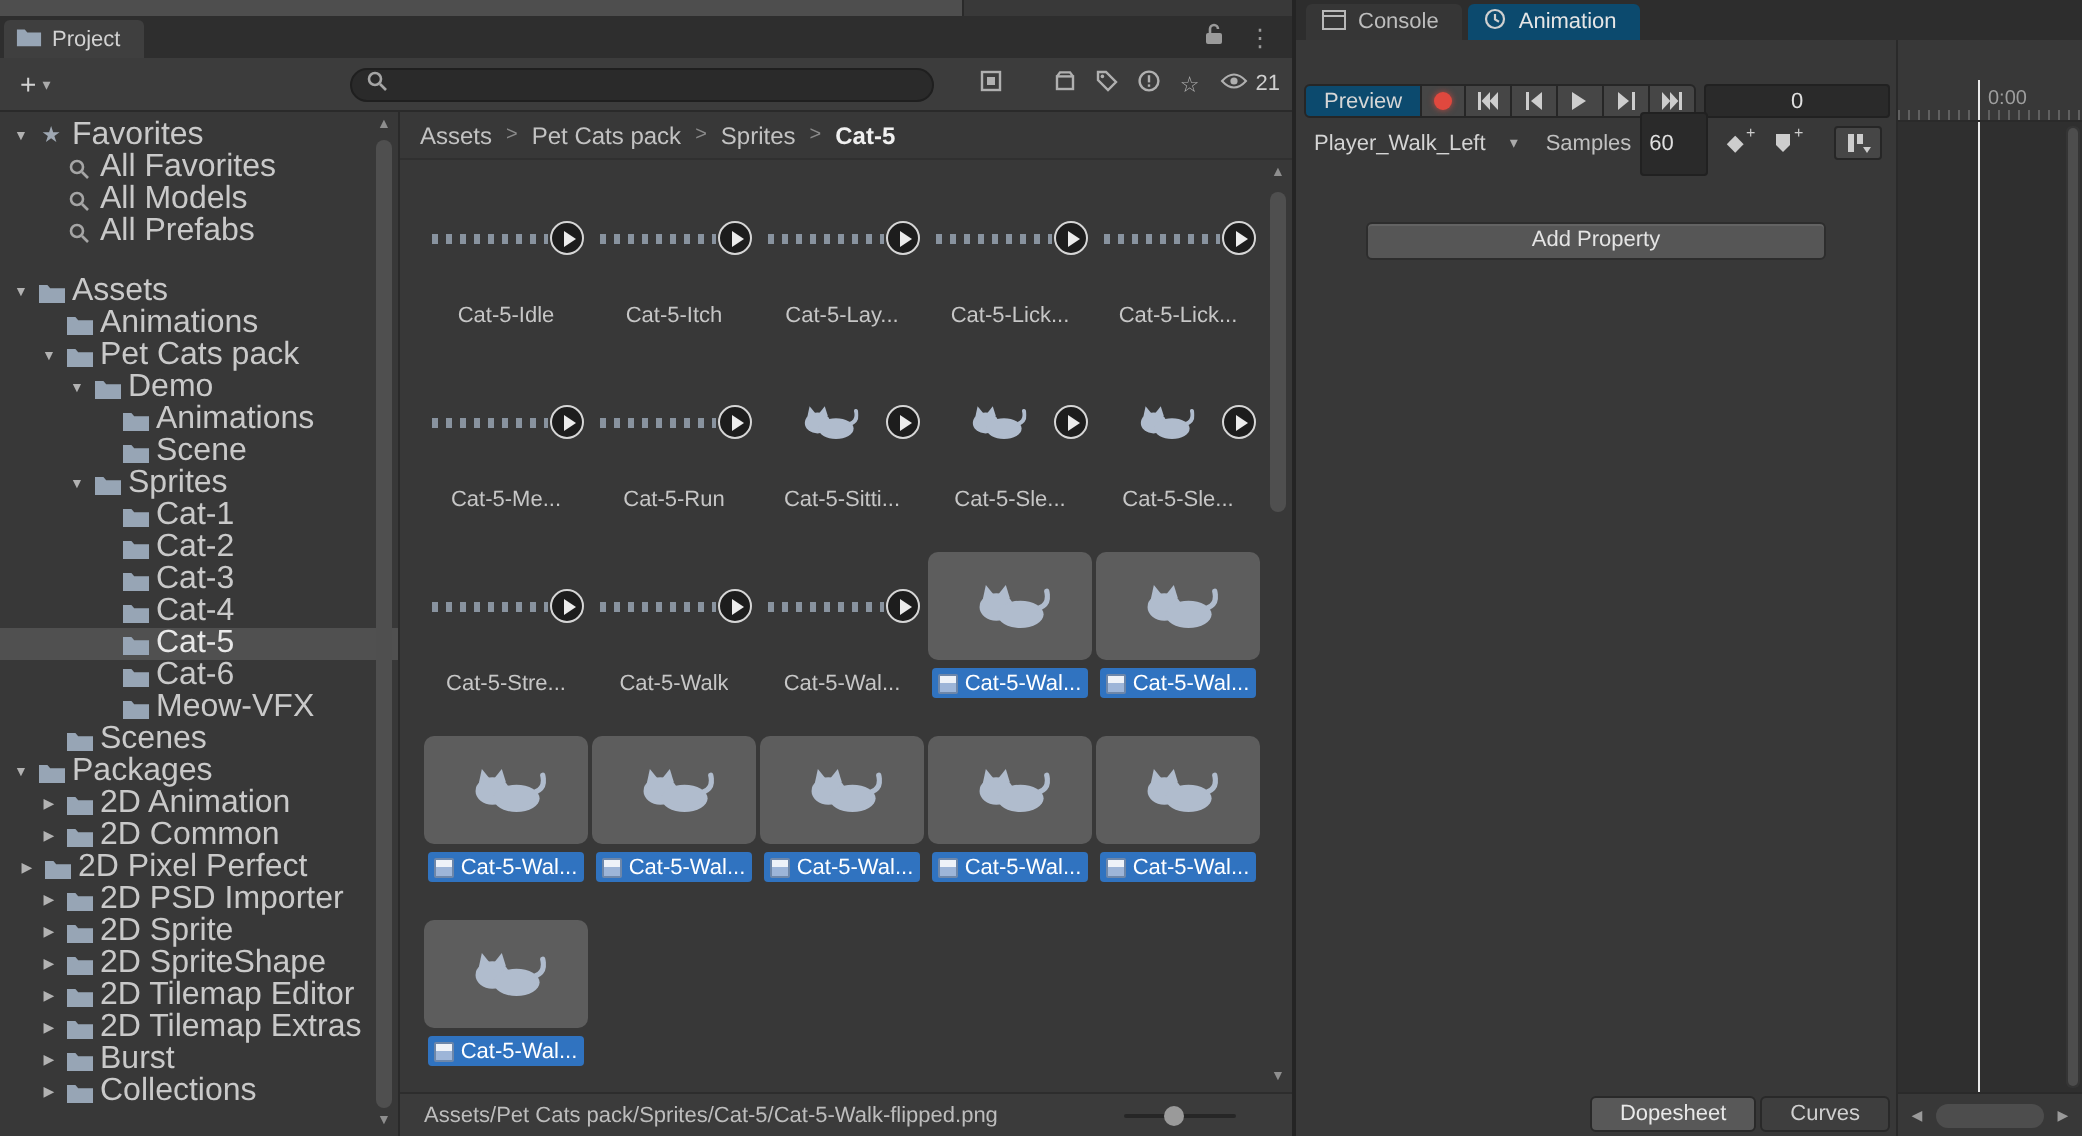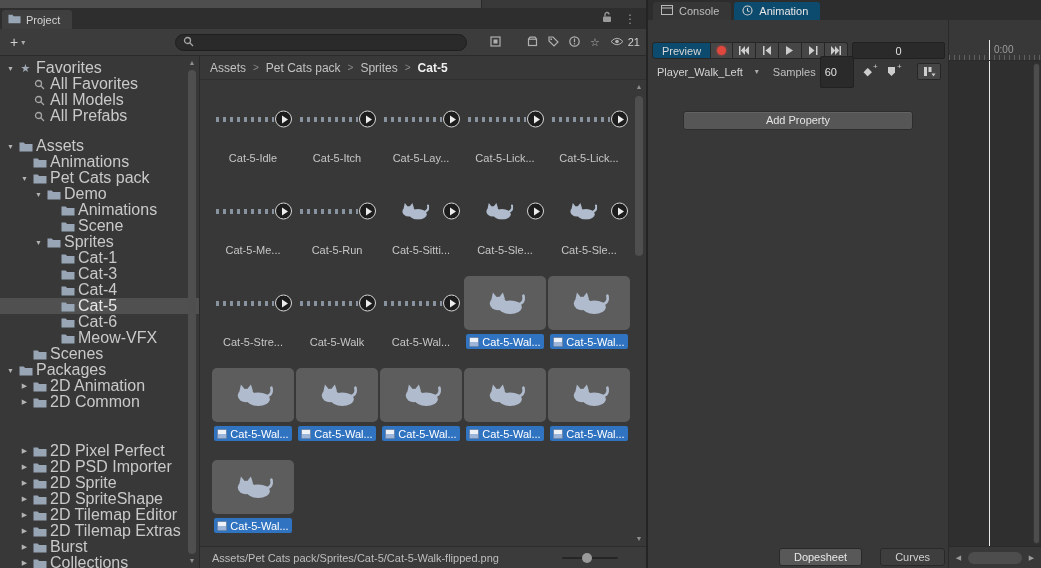--- a/index.html
+++ b/index.html
@@ -96,21 +96,21 @@
   .clip-dd { display:flex; align-items:center; gap:12px; padding:0 4px; color:#d4d4d4; }
   .clip-dd .caret { font-size:8px; color:#aaa; }
   .samples-label { color:#c0c0c0; margin-left:10px; margin-right:4px; }
   .samples-field { width:34px; height:32px; background:#2a2a2a; border:1px solid #212121; border-radius:2px; color:#e0e0e0; padding:0 4px; display:flex; align-items:center; }
   .flat-icon { position:relative; width:20px; height:17px; display:flex; align-items:center; justify-content:center; color:#cdcdcd; margin-left:4px; }
   .flat-icon .plus { position:absolute; right:0; top:-1px; font-size:8px; color:#cdcdcd; }
   .boxed-icon { margin-left:auto; margin-right:2px; width:24px; height:17px; background:#464646; border:1px solid #262626; border-radius:2px; display:flex; align-items:center; justify-content:center; }
   .addprop-row { height:34px; display:flex; align-items:center; justify-content:center; }
   .addprop-btn { width:230px; height:19px; background:#565656; border:1px solid #2d2d2d; border-radius:3px; color:#e4e4e4; font:inherit; box-shadow:inset 0 1px 0 rgba(255,255,255,.08);margin-top:42px; }
   .rfill { flex:1; }
-  .rbottom { height:22px; display:flex; align-items:center; justify-content:flex-end; gap:18px; padding:2px 3px; }
+  .rbottom { height:22px; display:flex; align-items:center; justify-content:flex-end; gap:2px; padding:2px 3px; }
   .sheet-btn { height:18px; padding:0 14px; font:inherit; color:#cfcfcf; background:#3e3e3e; border:1px solid #292929; border-radius:3px; }
   .sheet-btn.active { background:#585858; color:#e8e8e8; }
 
   .rtimeline { flex:1; display:flex; flex-direction:column; border-left:1px solid #2a2a2a; min-width:0; }
   .tgap { height:20px; background:#383838; }
   .ruler { height:21px; background:#383838; border-bottom:1px solid #2a2a2a; position:relative; }
   .ruler::after { content:''; position:absolute; left:0; right:0; bottom:0; height:5px;
     background:repeating-linear-gradient(90deg,#606060 0 1px, transparent 1px 5px); }
   .ruler-label { position:absolute; left:45px; top:4px; font-size:10px; color:#9e9e9e; }
   .ph { position:absolute; left:40px; top:0; bottom:0; width:1px; background:#eaeaea; z-index:2; }
@@ -301,20 +301,29 @@
               </span>
               <span class="tlabel">Cat-1</span>
             </div>
             <div class="tree-row" style="padding-left: 46px;">
               <span class="arrow"></span>
               <span class="ticon">
                 <svg width="14" height="11" viewBox="0 0 14 11">
                   <path d="M.5 1.5h4.2l1.4 1.6h7.4v7.4H.5z" fill="#97a5b5"></path>
                 </svg>
               </span>
+              <span class="tlabel">Cat-2</span>
+            </div>
+            <div class="tree-row" style="padding-left: 46px;">
+              <span class="arrow"></span>
+              <span class="ticon">
+                <svg width="14" height="11" viewBox="0 0 14 11">
+                  <path d="M.5 1.5h4.2l1.4 1.6h7.4v7.4H.5z" fill="#97a5b5"></path>
+                </svg>
+              </span>
               <span class="tlabel">Cat-3</span>
             </div>
             <div class="tree-row" style="padding-left: 46px;">
               <span class="arrow"></span>
               <span class="ticon">
                 <svg width="14" height="11" viewBox="0 0 14 11">
                   <path d="M.5 1.5h4.2l1.4 1.6h7.4v7.4H.5z" fill="#97a5b5"></path>
                 </svg>
               </span>
               <span class="tlabel">Cat-4</span>
@@ -375,21 +384,21 @@
             </div>
             <div class="tree-row" style="padding-left: 18px;">
               <span class="arrow">▶</span>
               <span class="ticon">
                 <svg width="14" height="11" viewBox="0 0 14 11">
                   <path d="M.5 1.5h4.2l1.4 1.6h7.4v7.4H.5z" fill="#97a5b5"></path>
                 </svg>
               </span>
               <span class="tlabel">2D Common</span>
             </div>
-            <div class="tree-row" style="padding-left: 18px; margin-top: 33px;">
+            <div class="tree-row" style="padding-left: 7px;">
               <span class="arrow">▶</span>
               <span class="ticon">
                 <svg width="14" height="11" viewBox="0 0 14 11">
                   <path d="M.5 1.5h4.2l1.4 1.6h7.4v7.4H.5z" fill="#97a5b5"></path>
                 </svg>
               </span>
               <span class="tlabel">2D Pixel Perfect</span>
             </div>
             <div class="tree-row" style="padding-left: 18px;">
               <span class="arrow">▶</span>

